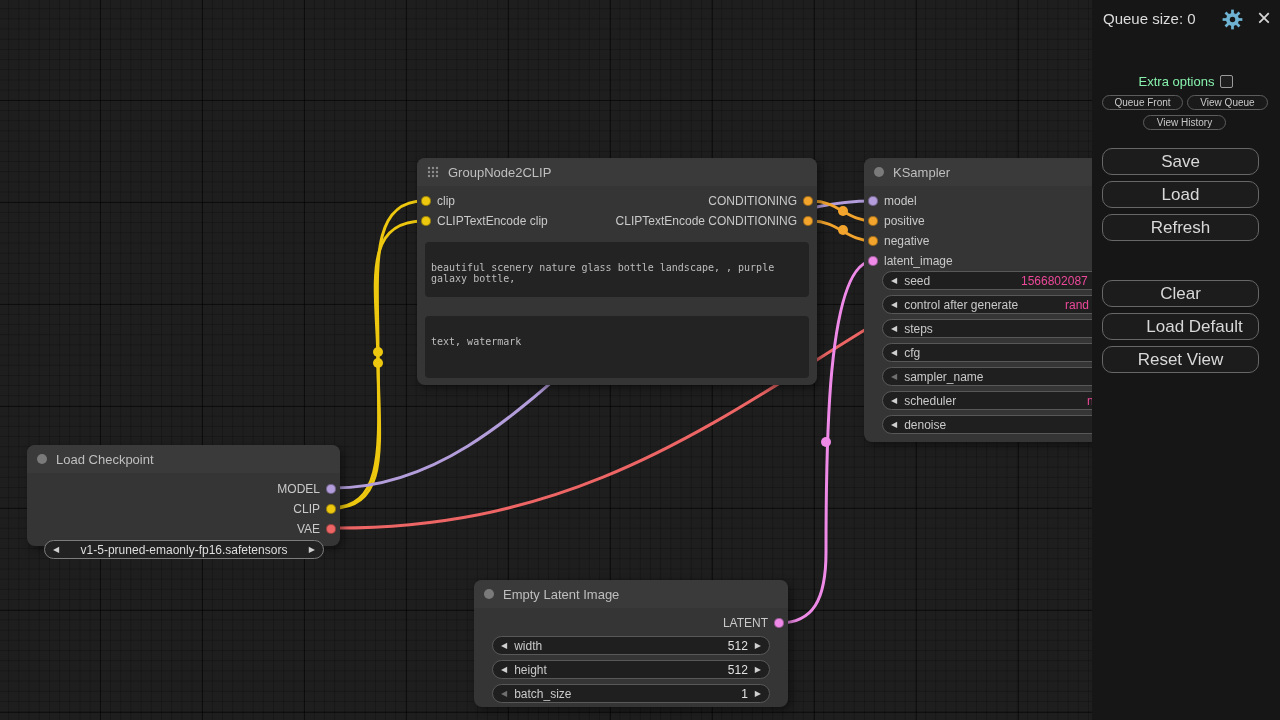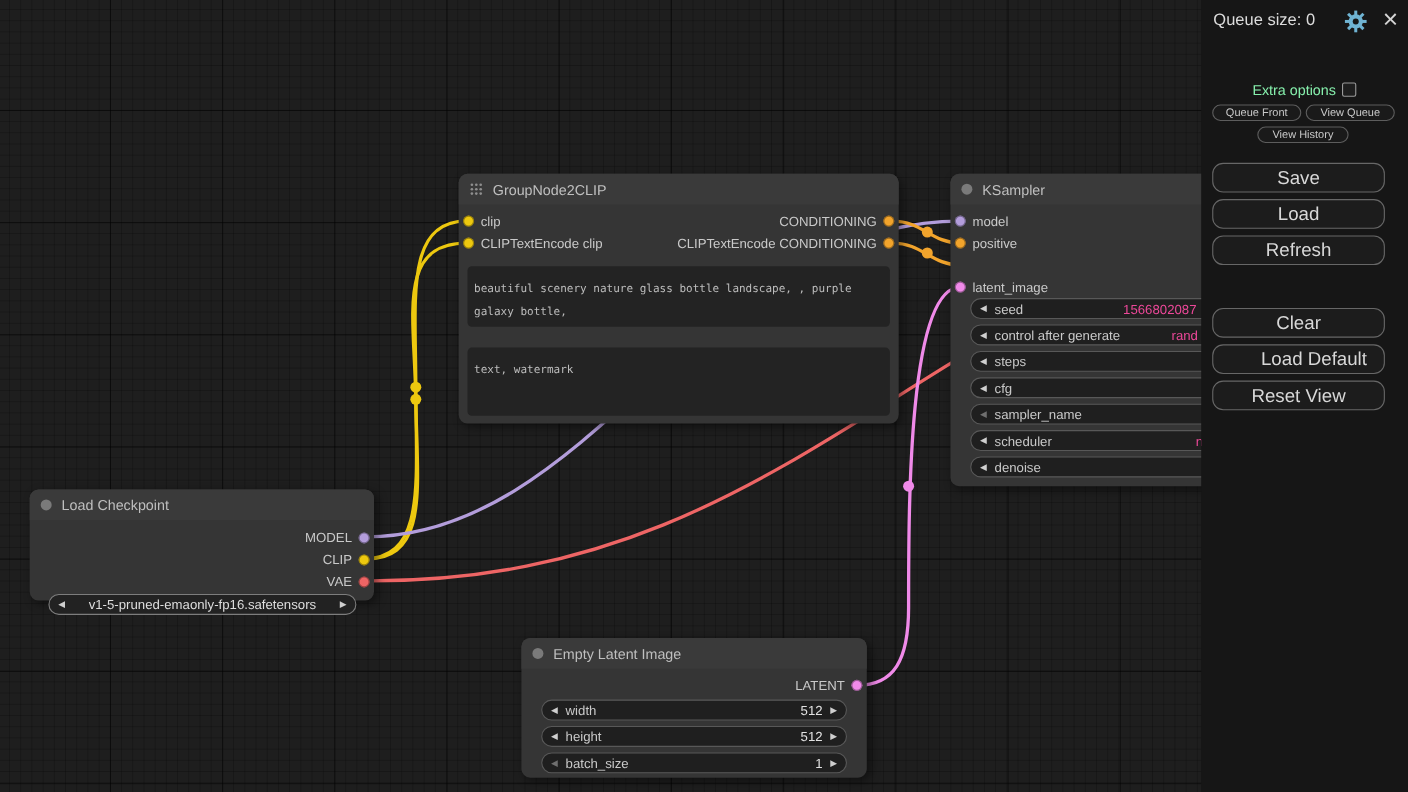--- a/index.html
+++ b/index.html
@@ -47,22 +47,22 @@
   .widget{position:absolute;left:18px;right:18px;height:19px;border-radius:10px;
         background:#1f1f1f;border:1px solid #585858;display:flex;align-items:center;
         padding:0 8px;box-sizing:border-box;font-size:12px;color:#c9c9c9;gap:7px;}
   .arr{font-size:8px;color:#cfcfcf;line-height:1;flex:0 0 auto;}
   .arr.dim{color:#6f6f6f;}
   .wval{margin-left:auto;color:#e2e2e2;}
   .kval{position:absolute;top:2px;color:#ec4899;font-size:12px;white-space:pre;}
   .combo{justify-content:space-between;border-color:#7d7d7d;background:#222;}
   .combo .cval{color:#dedede;font-size:12px;}
   .tarea{position:absolute;left:8px;right:8px;background:#232323;border-radius:4px;
-        padding:10px 6px;box-sizing:border-box;color:#bdbdbd;overflow:hidden;
-        font-family:"DejaVu Sans Mono",monospace;font-size:10px;line-height:21px;}
+        padding:20px 6px;box-sizing:border-box;color:#bdbdbd;overflow:hidden;
+        font-family:"DejaVu Sans Mono",monospace;font-size:10px;line-height:11px;}
   .grid-icon{display:inline-block;flex:0 0 auto;}
   
   #sidebar{position:absolute;top:0;left:1092px;width:188px;height:720px;
         background:#161616;z-index:10;}
   #queue-size{position:absolute;left:11px;top:10px;font-size:15px;color:#dcdcdc;}
   #gear{position:absolute;left:130px;top:9px;cursor:pointer;}
   #close-x{position:absolute;right:9px;top:4px;font-size:24px;color:#d4d4d4;cursor:pointer;}
   .btn{position:absolute;left:10px;width:157px;box-sizing:border-box;background:#1c1c1c;
         border:1px solid #676767;border-radius:10px;color:#d8d8d8;display:flex;
         align-items:center;justify-content:center;cursor:pointer;}
@@ -141,20 +141,24 @@
       <span class="node-title">KSampler</span>
     </div>
     <div class="row in" style="top:34px;">
       <span class="pdot l c-model"></span>
       <span class="plabel">model</span>
     </div>
     <div class="row in" style="top:54px;">
       <span class="pdot l c-cond"></span>
       <span class="plabel">positive</span>
     </div>
+    <div class="row in" style="top:74px;">
+      <span class="pdot l c-cond"></span>
+      <span class="plabel">negative</span>
+    </div>
     <div class="row in" style="top:94px;">
       <span class="pdot l c-latent"></span>
       <span class="plabel">latent_image</span>
     </div>
 
     <div class="widget" style="top:113px;">
       <span class="arr">◀</span>
       <span>seed</span>
       <span class="kval" style="left:138px;">1566802087</span>
     </div>

